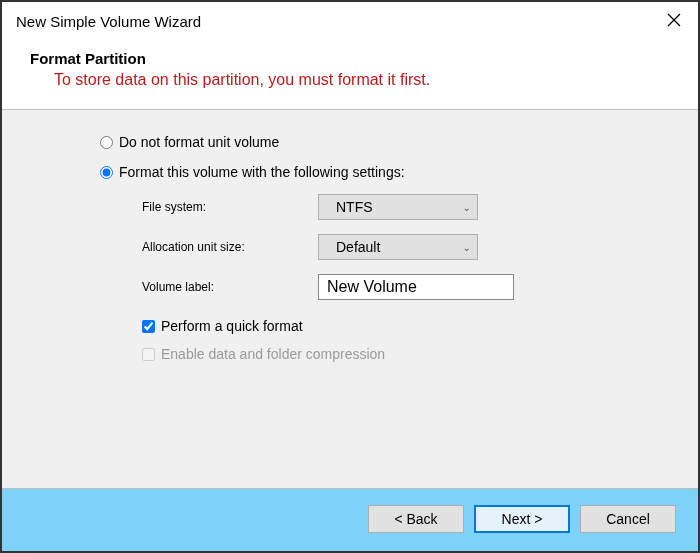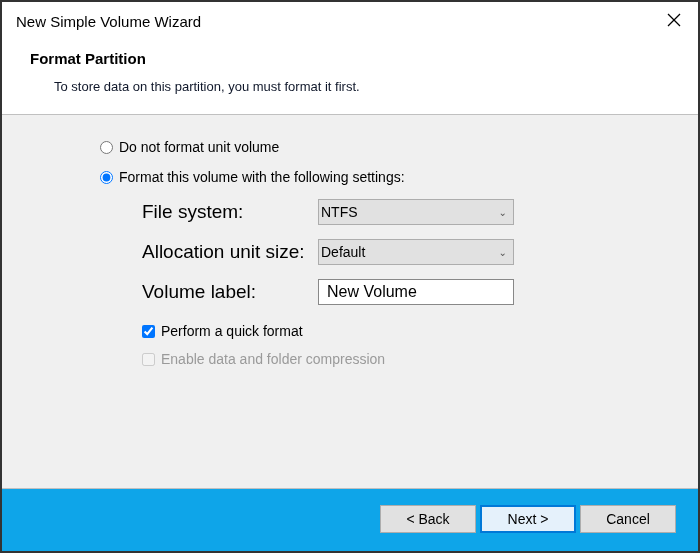--- a/index.html
+++ b/index.html
@@ -43,25 +43,25 @@
       stroke-width: 1.3;
     }
     .header {
       padding: 14px 28px 20px 28px;
       background: #fff;
     }
     .header .heading {
       font-size: 15px;
       font-weight: bold;
       color: #000;
-      margin-bottom: 12px;
+      margin-bottom: 4px;
     }
     .header .subheading {
-      font-size: 13px;
-      color: #0f172a;
+      font-size: 16px;
+      color: #b91c1c;
       padding-left: 24px;
     }
     .divider {
       height: 1px;
       background: #c0c0c0;
     }
     .content {
       flex: 1;
       background: #f0f0f0;
       padding: 24px 36px 0 36px;
@@ -93,31 +93,31 @@
       margin-left: 104px;
       margin-top: 12px;
     }
     .setting-row {
       display: flex;
       align-items: center;
       margin-bottom: 14px;
     }
     .setting-label {
       width: 176px;
-      font-size: 19px;
+      font-size: 12px;
     }
     .dropdown {
-      width: 196px;
+      width: 160px;
       height: 26px;
       background: #e1e1e1;
       border: 1px solid #adadad;
       display: flex;
       align-items: center;
       justify-content: space-between;
-      padding: 0 6px 0 2px;
+      padding: 0 6px 0 17px;
       cursor: pointer;
       font-size: 14px;
     }
     .dropdown .chevron {
       font-size: 10px;
       color: #555;
     }
     .text-input {
       width: 196px;
       height: 26px;
@@ -144,25 +144,25 @@
       height: 13px;
       cursor: pointer;
     }
     .checkbox-row.disabled {
       color: #9a9a9a;
     }
     .checkbox-row.disabled input[type="checkbox"] {
       cursor: default;
     }
     .footer {
-      background: #0ea5e9;
+      background: #7dd3fc;
       padding: 16px 22px 18px 16px;
       display: flex;
       justify-content: flex-end;
-      gap: 4px;
+      gap: 10px;
       border-top: 1px solid #c0c0c0;
     }
     .btn {
       width: 96px;
       height: 28px;
       background: #e1e1e1;
       border: 1px solid #adadad;
       font-size: 14px;
       cursor: pointer;
       display: flex;

